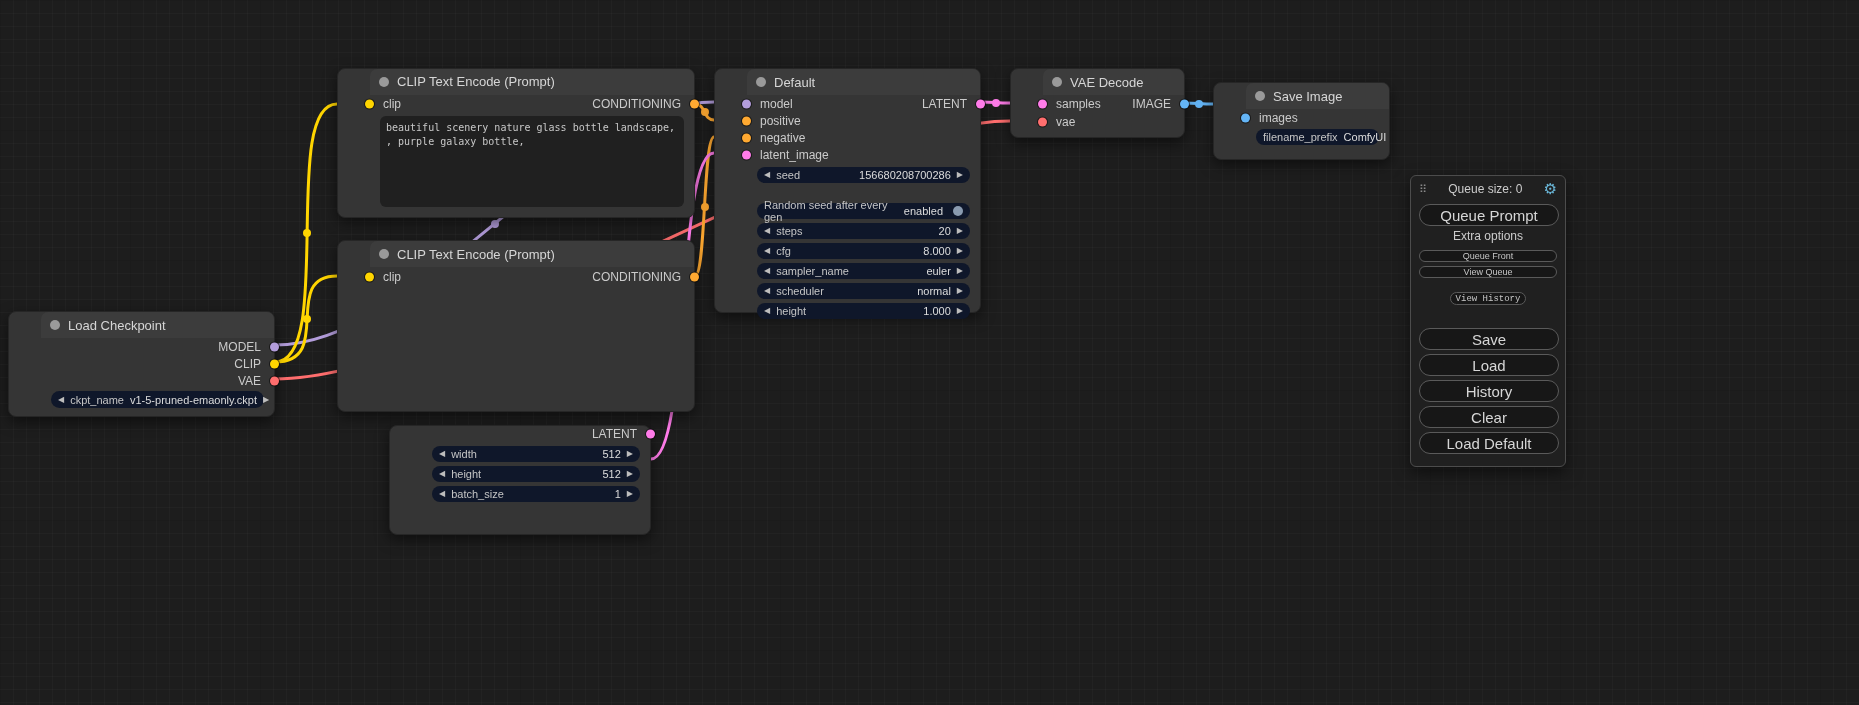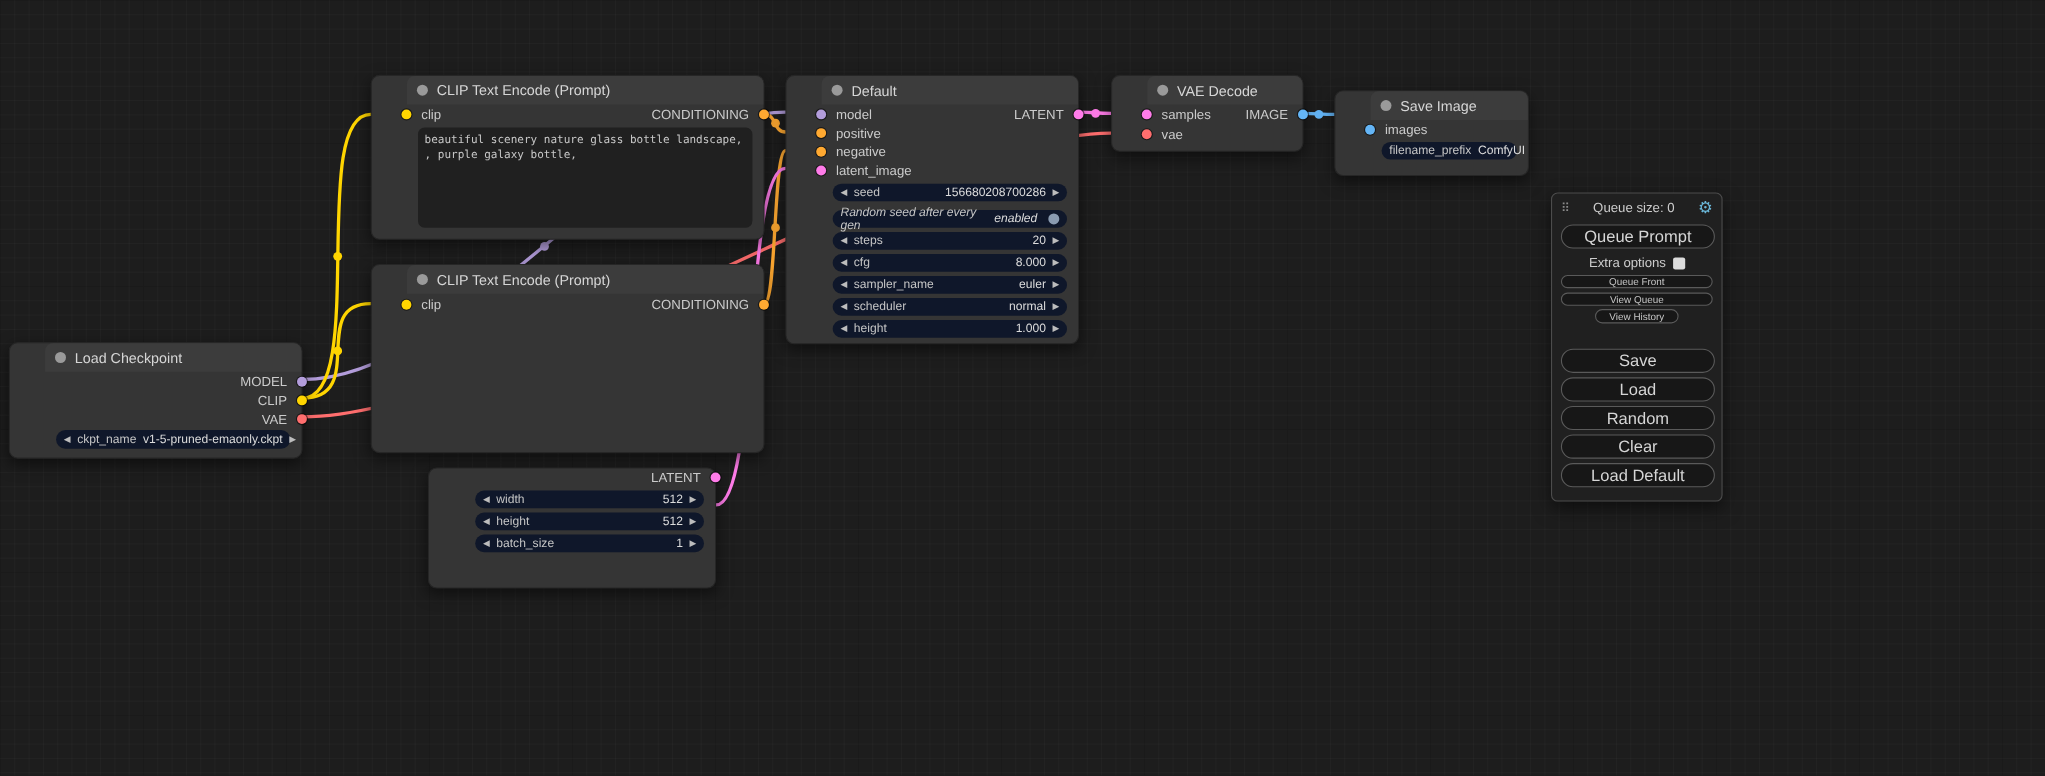--- a/index.html
+++ b/index.html
@@ -48,26 +48,26 @@
             background: #202020; border: 1px solid #4c4c4c; border-radius: 6px;
             box-shadow: 0 6px 16px rgba(0,0,0,.5); padding-bottom: 8px; }
   .qheader { display: flex; align-items: center; justify-content: space-between;
              padding: 4px 8px 2px; color: #cccccc; font-size: 12px; height: 24px; }
   .drag { color: #8a8a8a; font-size: 11px; } .gear { color: #6ab7d8; font-size: 15px; }
   button { font-family: inherit; cursor: default; }
   .qbtn { display: block; margin: 4px 8px; height: 22px; width: 140px; background: #171717;
           border: 1px solid #5a5a5a; border-radius: 12px; color: #d6d6d6; font-size: 15px;
           text-align: center; line-height: 19px; }
   .extra { display: flex; align-items: center; justify-content: center; gap: 6px; color: #cccccc;
-           font-size: 12px; margin: 5px 0 3px; height: 16px; }
+           font-size: 12px; margin: 5px 0 3px; height: 16px; flex-direction: column; }
   .checkbox { width: 11px; height: 11px; background: #dcdcdc; border-radius: 2px; }
   .small-row { display: flex; gap: 4px; margin: 2px 8px; flex-direction: column; }
   .pill { flex: 1; height: 13px; background: #171717; border: 1px solid #5a5a5a; border-radius: 8px;
           color: #c6c6c6; font-size: 9px; line-height: 10px; text-align: center; }
-  .view-history { display: block; flex: none; width: 76px; margin: 3px auto 10px; }
+  .view-history { display: block; flex: none; width: 76px; margin: 14px auto 10px; font-family: Liberation Mono, monospace; }
   .gap-top { margin-top: 23px; }
 </style>
 </head>
 <body>
 
 <svg id="links" width="1859" height="705" viewBox="0 0 1859 705">
   <path class="lk" stroke="#B39DDB" d="M275,345 C420,345 570,102 714,102"></path>
   <circle cx="495" cy="224" r="4" fill="#B39DDB"></circle>
   <path class="lk" stroke="#FFD500" d="M275,362 C335,362 280,104 337,104"></path>
   <circle cx="307" cy="233" r="4" fill="#FFD500"></circle>
@@ -186,21 +186,21 @@
   <div class="slot-row">
     <span class="slot-dot in c-latent"></span>
     <span class="slot-label">latent_image</span>
   </div>
   <div class="widget" style="margin-top:4px;">
     <span class="arrow">◀</span>
     <span class="wlabel">seed</span>
     <span class="wvalue">156680208700286</span>
     <span class="arrow">▶</span>
   </div>
-  <div class="widget" style="margin-top:8px;font-style:italic;">
+  <div class="widget" style="margin-top:20px;">
     <span class="wlabel">Random seed after every gen</span>
     <span class="wvalue">enabled</span>
     <span class="toggle-knob"></span>
   </div>
   <div class="widget" style="margin-top:4px;">
     <span class="arrow">◀</span>
     <span class="wlabel">steps</span>
     <span class="wvalue">20</span>
     <span class="arrow">▶</span>
   </div>
@@ -273,16 +273,16 @@
     <span>Extra options</span>
     <span class="checkbox"></span>
   </div>
   <div class="small-row">
     <button class="pill">Queue Front</button>
     <button class="pill">View Queue</button>
   </div>
   <button class="pill view-history">View History</button>
   <button class="qbtn gap-top">Save</button>
   <button class="qbtn">Load</button>
-  <button class="qbtn">Random</button>
+  <button class="qbtn">History</button>
   <button class="qbtn">Clear</button>
   <button class="qbtn">Load Default</button>
 </div>
 
 </body></html>

